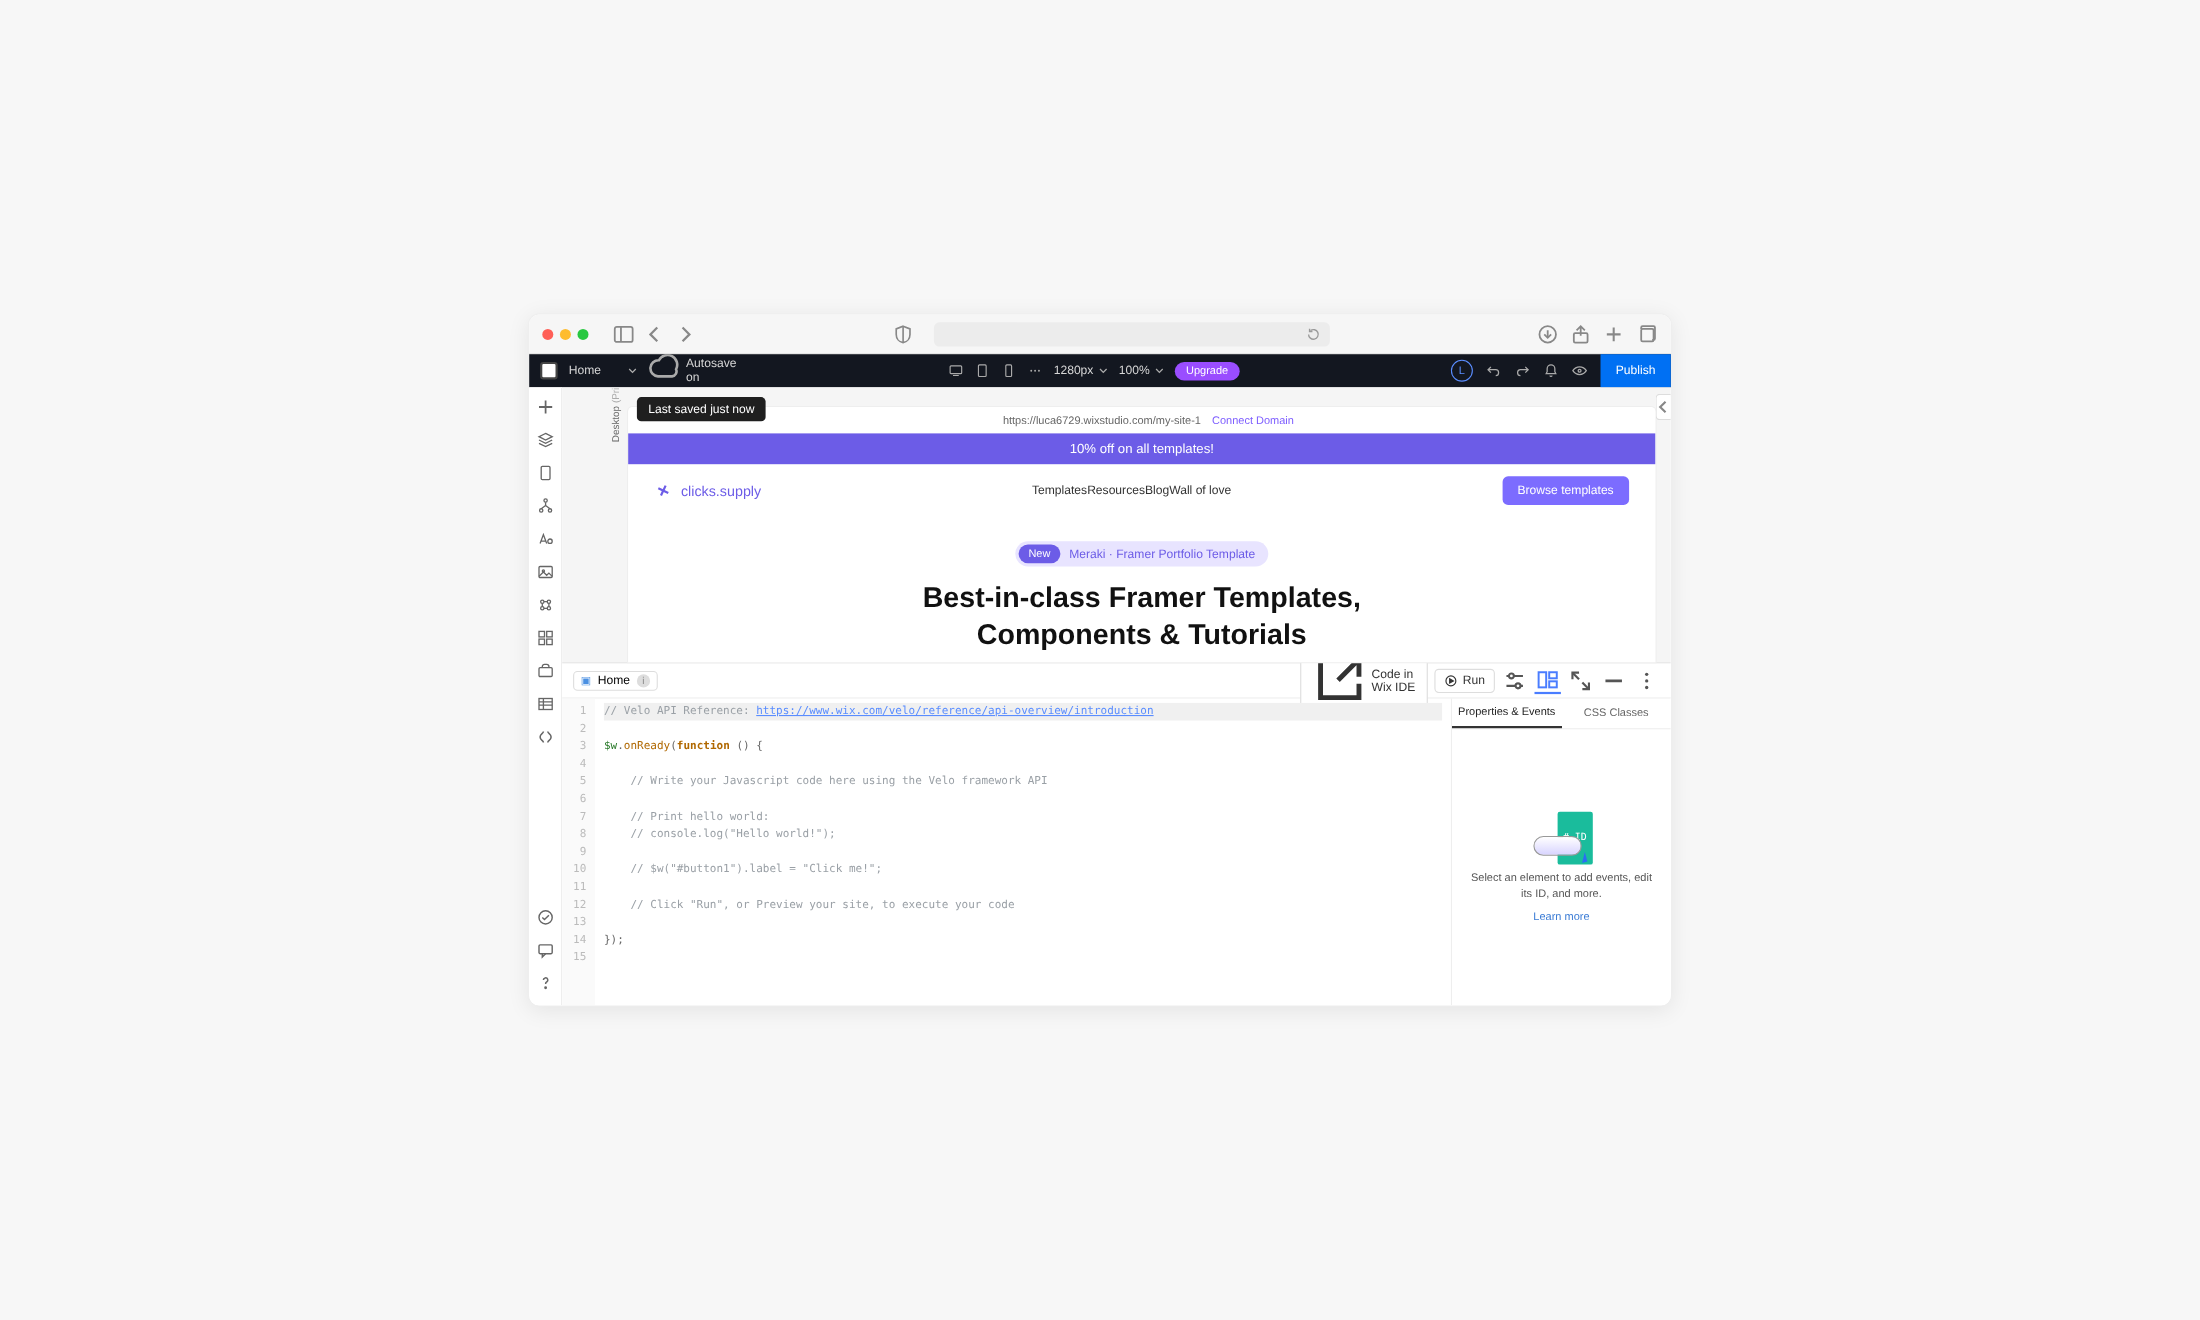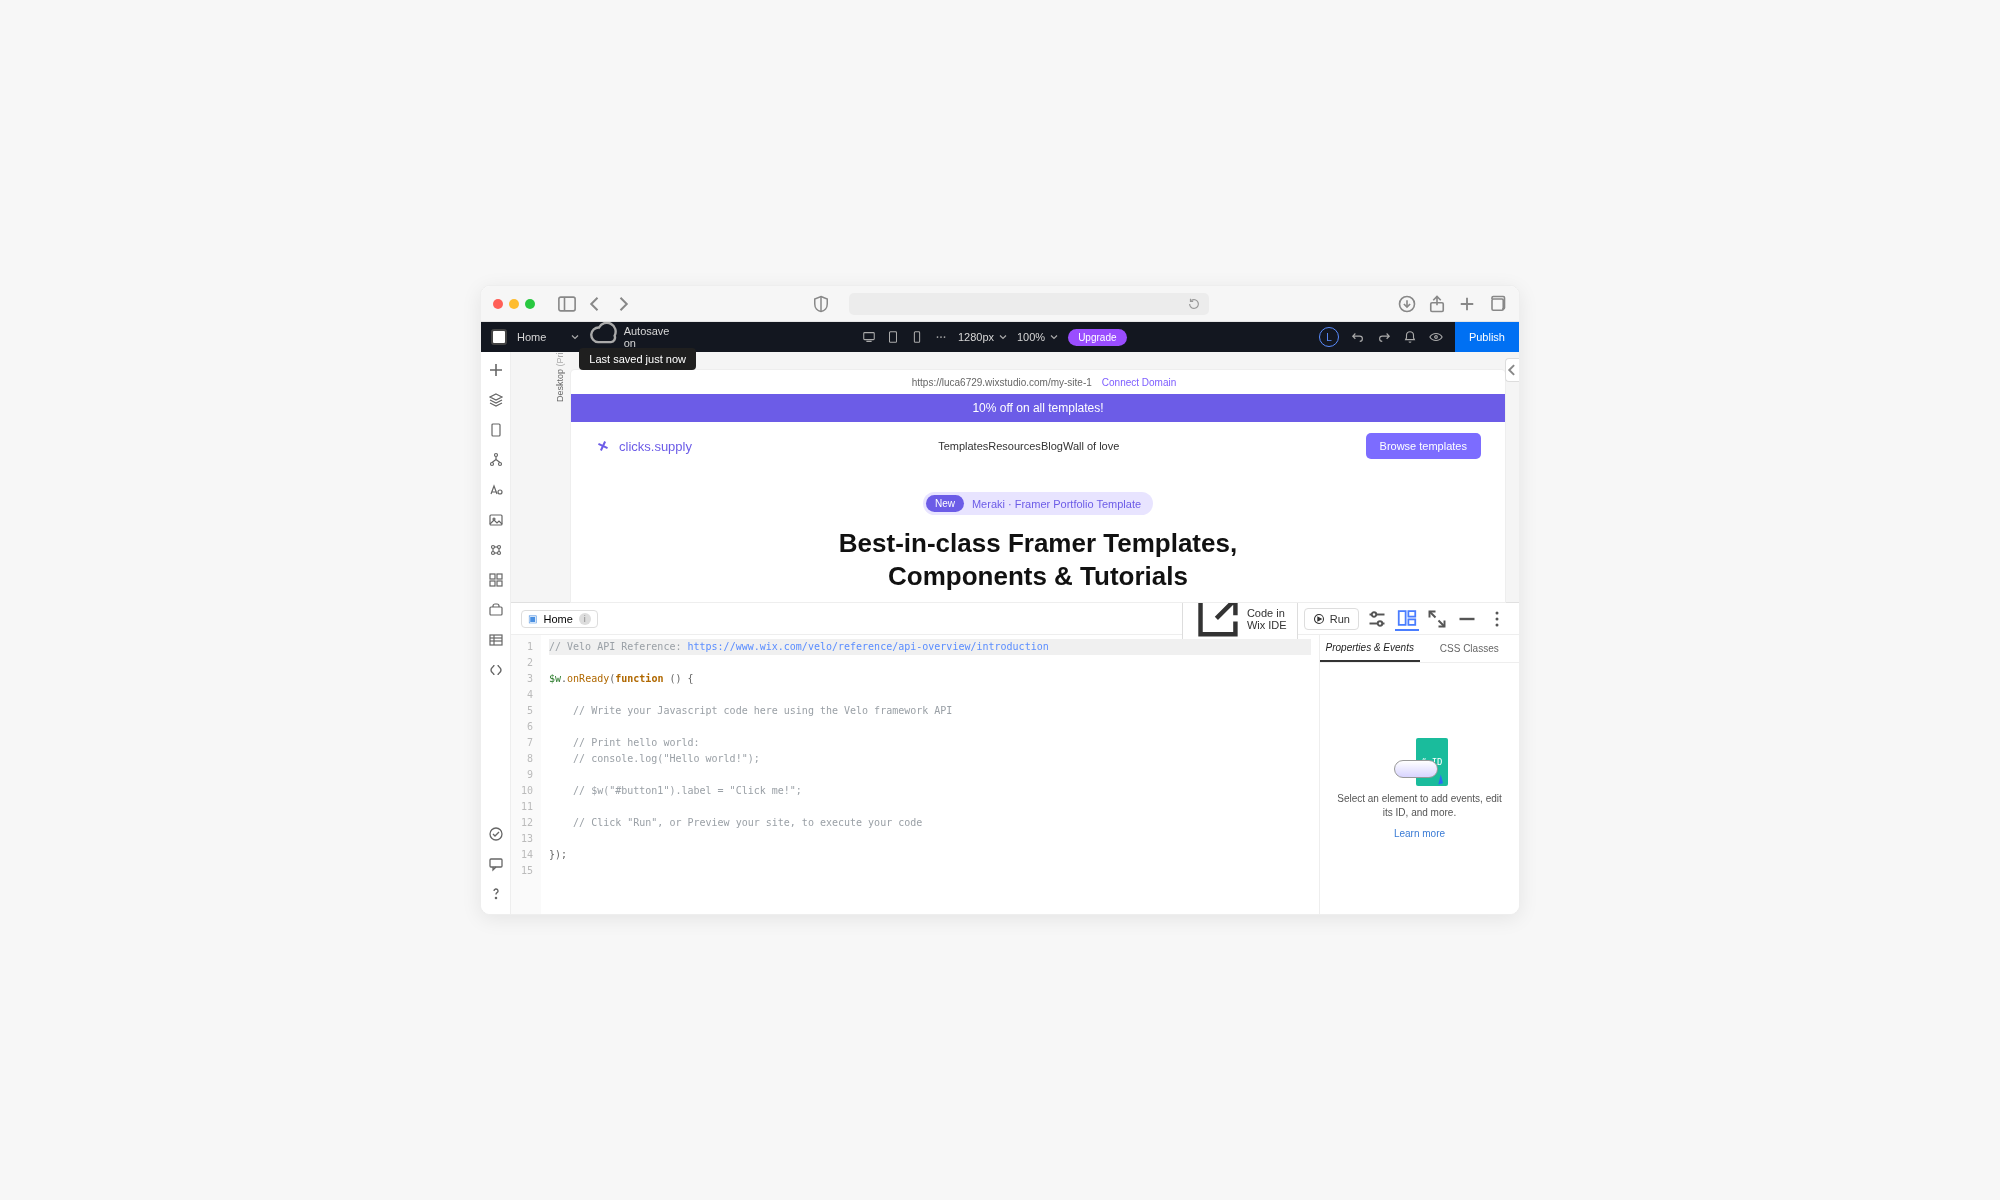--- a/index.html
+++ b/index.html
@@ -12,21 +12,21 @@
 .tl-yellow { background: #febc2e; }
 .tl-green { background: #28c840; }
 .chrome-icon { color: #888; display: flex; align-items: center; justify-content: center; width: 20px; height: 20px; cursor: pointer; }
 .chrome-spacer-sm { width: 6px; }
 .chrome-urlbar { flex: 1; height: 22px; background: #ececec; border-radius: 5px; margin: 0 10px; display: flex; align-items: center; justify-content: flex-end; padding: 0 8px; max-width: 360px; }
 .chrome-right { margin-left: auto; display: flex; gap: 10px; }
 .app-topbar { height: 30px; background: #131720; color: #d6d6d6; display: flex; align-items: center; padding: 0 10px; font-size: 11px; gap: 10px; }
 .app-logo { width: 16px; height: 16px; background: #fff; border-radius: 3px; border: 2px solid #444; }
 .topbar-item { display: flex; align-items: center; gap: 5px; cursor: pointer; }
 .autosave-tooltip-wrap { position: relative; }
-.autosave-tooltip { position: absolute; top: 26px; left: -10px; background: #1f1f1f; color: #fff; font-size: 11px; padding: 5px 10px; border-radius: 4px; white-space: nowrap; z-index: 20; }
+.autosave-tooltip { position: absolute; top: 39px; left: -10px; background: #1f1f1f; color: #fff; font-size: 11px; padding: 5px 10px; border-radius: 4px; white-space: nowrap; z-index: 20; }
 .topbar-center { margin-left: auto; display: flex; align-items: center; gap: 10px; }
 .device-icon { width: 14px; height: 14px; display: flex; align-items: center; justify-content: center; color: #aaa; cursor: pointer; }
 .upgrade-btn { background: #9a4dff; color: #fff; border-radius: 12px; padding: 3px 10px; font-size: 10px; cursor: pointer; }
 .topbar-right { margin-left: auto; display: flex; align-items: center; gap: 12px; }
 .avatar-circle { width: 20px; height: 20px; border-radius: 50%; border: 1.5px solid #5a8dff; display: flex; align-items: center; justify-content: center; font-size: 10px; color: #5a8dff; }
 .publish-btn { background: #0070f3; color: #fff; height: 30px; display: flex; align-items: center; padding: 0 14px; font-size: 11px; margin-right: -10px; cursor: pointer; }
 .workspace { flex: 1; display: flex; overflow: hidden; position: relative; }
 .left-rail { width: 30px; background: #fff; border-right: 1px solid #eee; display: flex; flex-direction: column; align-items: center; padding-top: 10px; gap: 14px; }
 .rail-icon { width: 16px; height: 16px; color: #666; cursor: pointer; display: flex; align-items: center; justify-content: center; }
 .rail-bottom { margin-top: auto; display: flex; flex-direction: column; gap: 14px; padding-bottom: 12px; align-items: center; }
@@ -64,29 +64,29 @@
 .tb-iconbtn { width: 24px; height: 24px; display: flex; align-items: center; justify-content: center; border-radius: 4px; cursor: pointer; color: #555; }
 .tb-iconbtn.active { border-bottom: 2px solid #4a7dff; color: #4a7dff; border-radius: 0; }
 .code-body { flex: 1; display: flex; min-height: 0; }
 .editor-pane { flex: 1; display: flex; font-family: "SFMono-Regular", Consolas, monospace; font-size: 10px; line-height: 1.6; overflow: hidden; }
 .gutter { width: 30px; text-align: right; padding: 4px 8px 4px 0; color: #bbb; background: #fafafa; user-select: none; }
 .gutter div { height: 16px; }
 .code-lines { flex: 1; padding: 4px 8px; color: #888; }
 .code-lines .line { height: 16px; white-space: pre; }
 .code-lines .line.hl { background: #f0f0f0; }
 .tok-comment { color: #9aa0a6; }
-.tok-link { color: #5a8dff; cursor: pointer; }
+.tok-link { color: #5a8dff; text-decoration: underline; cursor: pointer; }
 .tok-obj { color: #2a7a2a; }
 .tok-kw { color: #b06800; font-weight: 600; }
 .tok-fn { color: #b06800; }
 .tok-punct { color: #666; }
 .side-panel { width: 200px; border-left: 1px solid #eee; display: flex; flex-direction: column; }
 .panel-tabs { display: flex; height: 28px; border-bottom: 1px solid #eee; font-size: 10px; }
 .panel-tab { flex: 1; display: flex; align-items: center; justify-content: center; color: #666; cursor: pointer; }
-.panel-tab.active { color: #222; border-bottom: 2px solid #333; font-style: italic; }
+.panel-tab.active { color: #222; border-bottom: 2px solid #333; }
 .panel-body { flex: 1; display: flex; flex-direction: column; align-items: center; justify-content: center; padding: 12px; text-align: center; gap: 8px; }
 .id-illustration { position: relative; width: 60px; height: 46px; }
 .id-tag { position: absolute; top: 0; right: 2px; background: #1abc9c; color: #fff; font-size: 9px; padding: 19px 5px; border-radius: 2px; font-family: monospace; }
 .id-box { position: absolute; bottom: 6px; left: 4px; width: 44px; height: 18px; border: 1px solid #999; border-radius: 9px; background: linear-gradient(#fff,#d8d4ff); }
 .id-cursor { position: absolute; bottom: 0; right: 8px; width: 0; height: 0; border-left: 5px solid transparent; border-bottom: 9px solid #2a6df4; transform: rotate(-15deg); }
 .panel-text { font-size: 10px; color: #555; line-height: 1.4; }
 .panel-link { font-size: 10px; color: #3a7bd5; cursor: pointer; }
 svg { width: 100%; height: 100%; }
 </style>
 </head>

